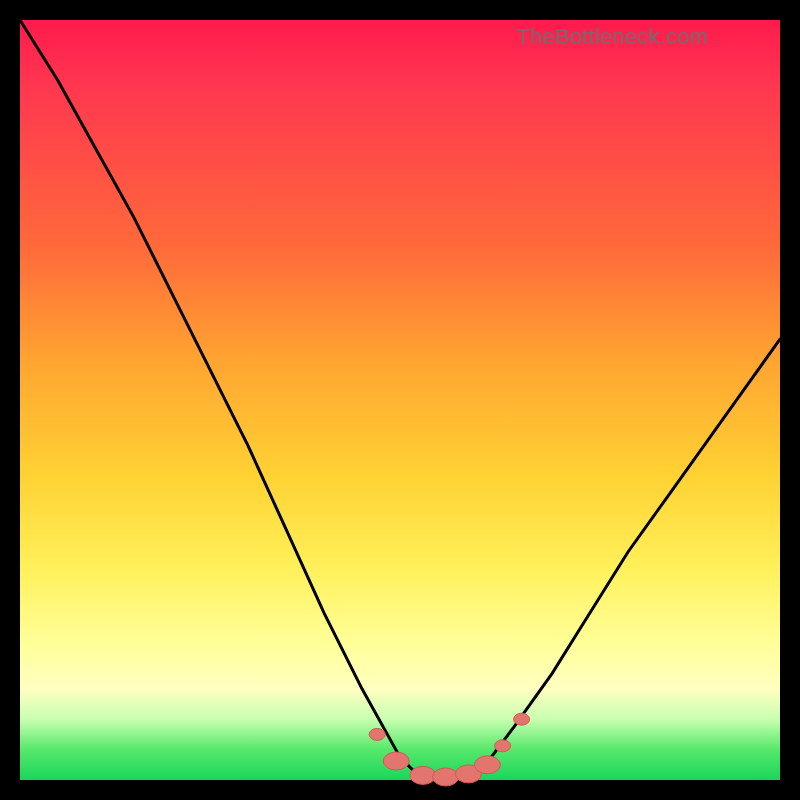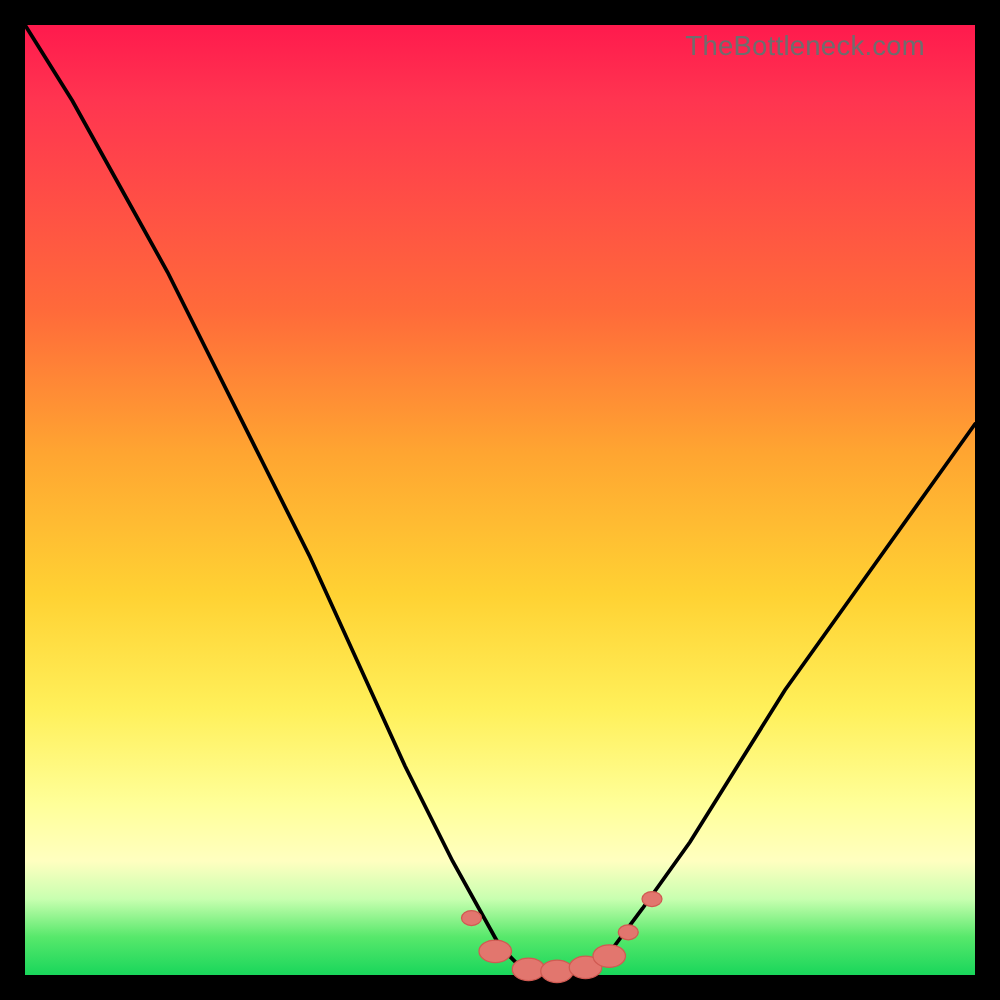--- a/index.html
+++ b/index.html
@@ -11,21 +11,20 @@
     overflow: hidden;
     font-family: Arial, Helvetica, sans-serif;
   }
   .frame {
     position: absolute;
     left: 20px;
     top: 20px;
     width: 704px;
     height: 760px;
     background: #bef264;
-    padding-left: 32px;
   }
   .plot-area {
     position: absolute;
     left: 0;
     top: 0;
     width: 760px;
     height: 760px;
     
     background: linear-gradient(
       to bottom,

